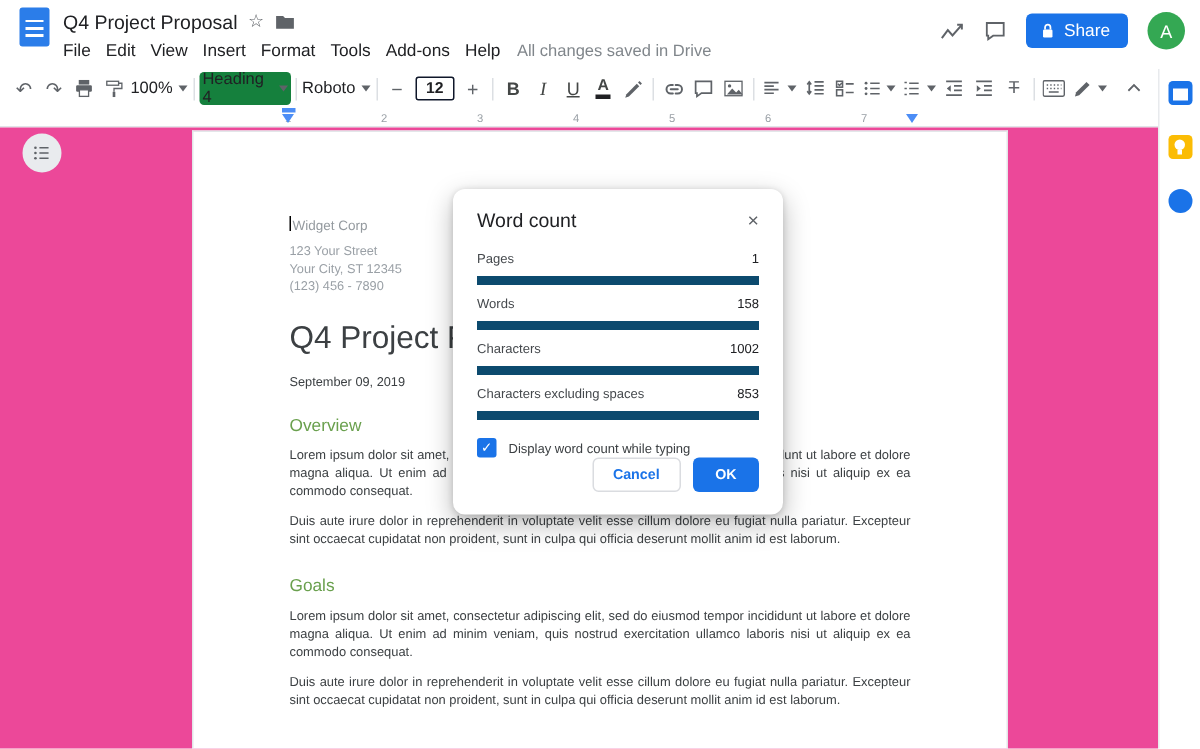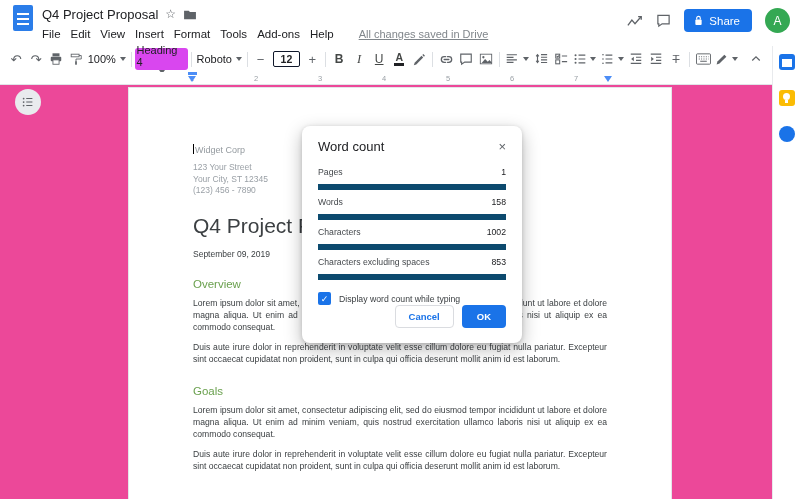--- a/index.html
+++ b/index.html
@@ -13,37 +13,37 @@
   
   .header { position: absolute; top: 0; left: 0; right: 0; height: 46px; background: #fff; z-index: 5; }
   .docs-logo { position: absolute; left: 13px; top: 5px; width: 20px; height: 26px; background: #2b7de9; border-radius: 2px; }
   .docs-logo .logo-lines { position: absolute; left: 4px; right: 4px; top: 8px; bottom: 5px;
     background: repeating-linear-gradient(#fff 0 2px, transparent 2px 5px); }
   .title-area { position: absolute; left: 42px; top: 4px; height: 20px; display: flex; align-items: center; gap: 7px; }
   .doc-title { font-size: 13px; color: #202124; }
   .star-btn { font-size: 12px; color: #5f6368; line-height: 1; }
   .menu-row { position: absolute; left: 37px; top: 26px; display: flex; align-items: center; font-size: 11.5px; color: #202124; text-align: center; }
   .menu-item { padding: 2px 5px; border-radius: 3px; cursor: default; }
-  .saved-status { margin-left: 20px; font-size: 11px; color: #80868b; text-decoration: underline; }
+  .saved-status { margin-left: 6px; font-size: 11px; color: #80868b; }
   .header-right { position: absolute; right: 10px; top: 8px; display: flex; align-items: center; gap: 13px; }
   .share-btn { display: flex; align-items: center; gap: 6px; background: #1a73e8; color: #fff;
     font-size: 11.5px; padding: 0 12px 0 10px; height: 23px; border-radius: 4px; }
   .avatar { width: 25px; height: 25px; border-radius: 50%; background: #34a853; color: #fff;
     font-size: 12px; display: flex; align-items: center; justify-content: center; }
 
   
   .toolbar { position: absolute; top: 46px; left: 0; right: 28px; height: 26px; background: #fff;
     display: flex; align-items: center; padding: 0 6px; }
   .tb { height: 22px; min-width: 20px; display: flex; align-items: center; justify-content: center;
     gap: 2px; padding: 0 2px; border-radius: 3px; color: #444746; font-size: 12.5px; }
   .tsep { width: 1px; height: 15px; background: #dcdfe3; margin: 0 3px; flex: none; }
   .caret { width: 0; height: 0; border-left: 3px solid transparent; border-right: 3px solid transparent;
     border-top: 4px solid #5f6368; margin-left: 2px; }
   .tb-text { font-size: 11px; color: #202124; }
-  .chip { background: #d946ef; flex-direction: column; }
+  .chip { background: #15803d; }
   .size-box { width: 28px; height: 16px; border: 1px solid #0f172a; border-radius: 2px; font-size: 10.5px;
     display: flex; align-items: center; justify-content: center; margin: 0 2px; color: #202124; font-weight: bold; }
   .glyph { font-size: 13px; color: #5f6368; line-height: 1; }
   .b-bold { font-weight: bold; font-size: 12px; }
   .b-italic { font-style: italic; font-family: "Liberation Serif", serif; font-size: 12.5px; }
   .b-under { text-decoration: underline; font-size: 12px; }
   .a-color { display: flex; flex-direction: column; align-items: center; line-height: 1; }
   .a-color .letter { font-size: 10.5px; font-weight: bold; color: #444746; }
   .a-color .bar { width: 10px; height: 3px; background: #202124; margin-top: 1px; }
   .clear-fmt { font-size: 11.5px; text-decoration: line-through; color: #5f6368; }

